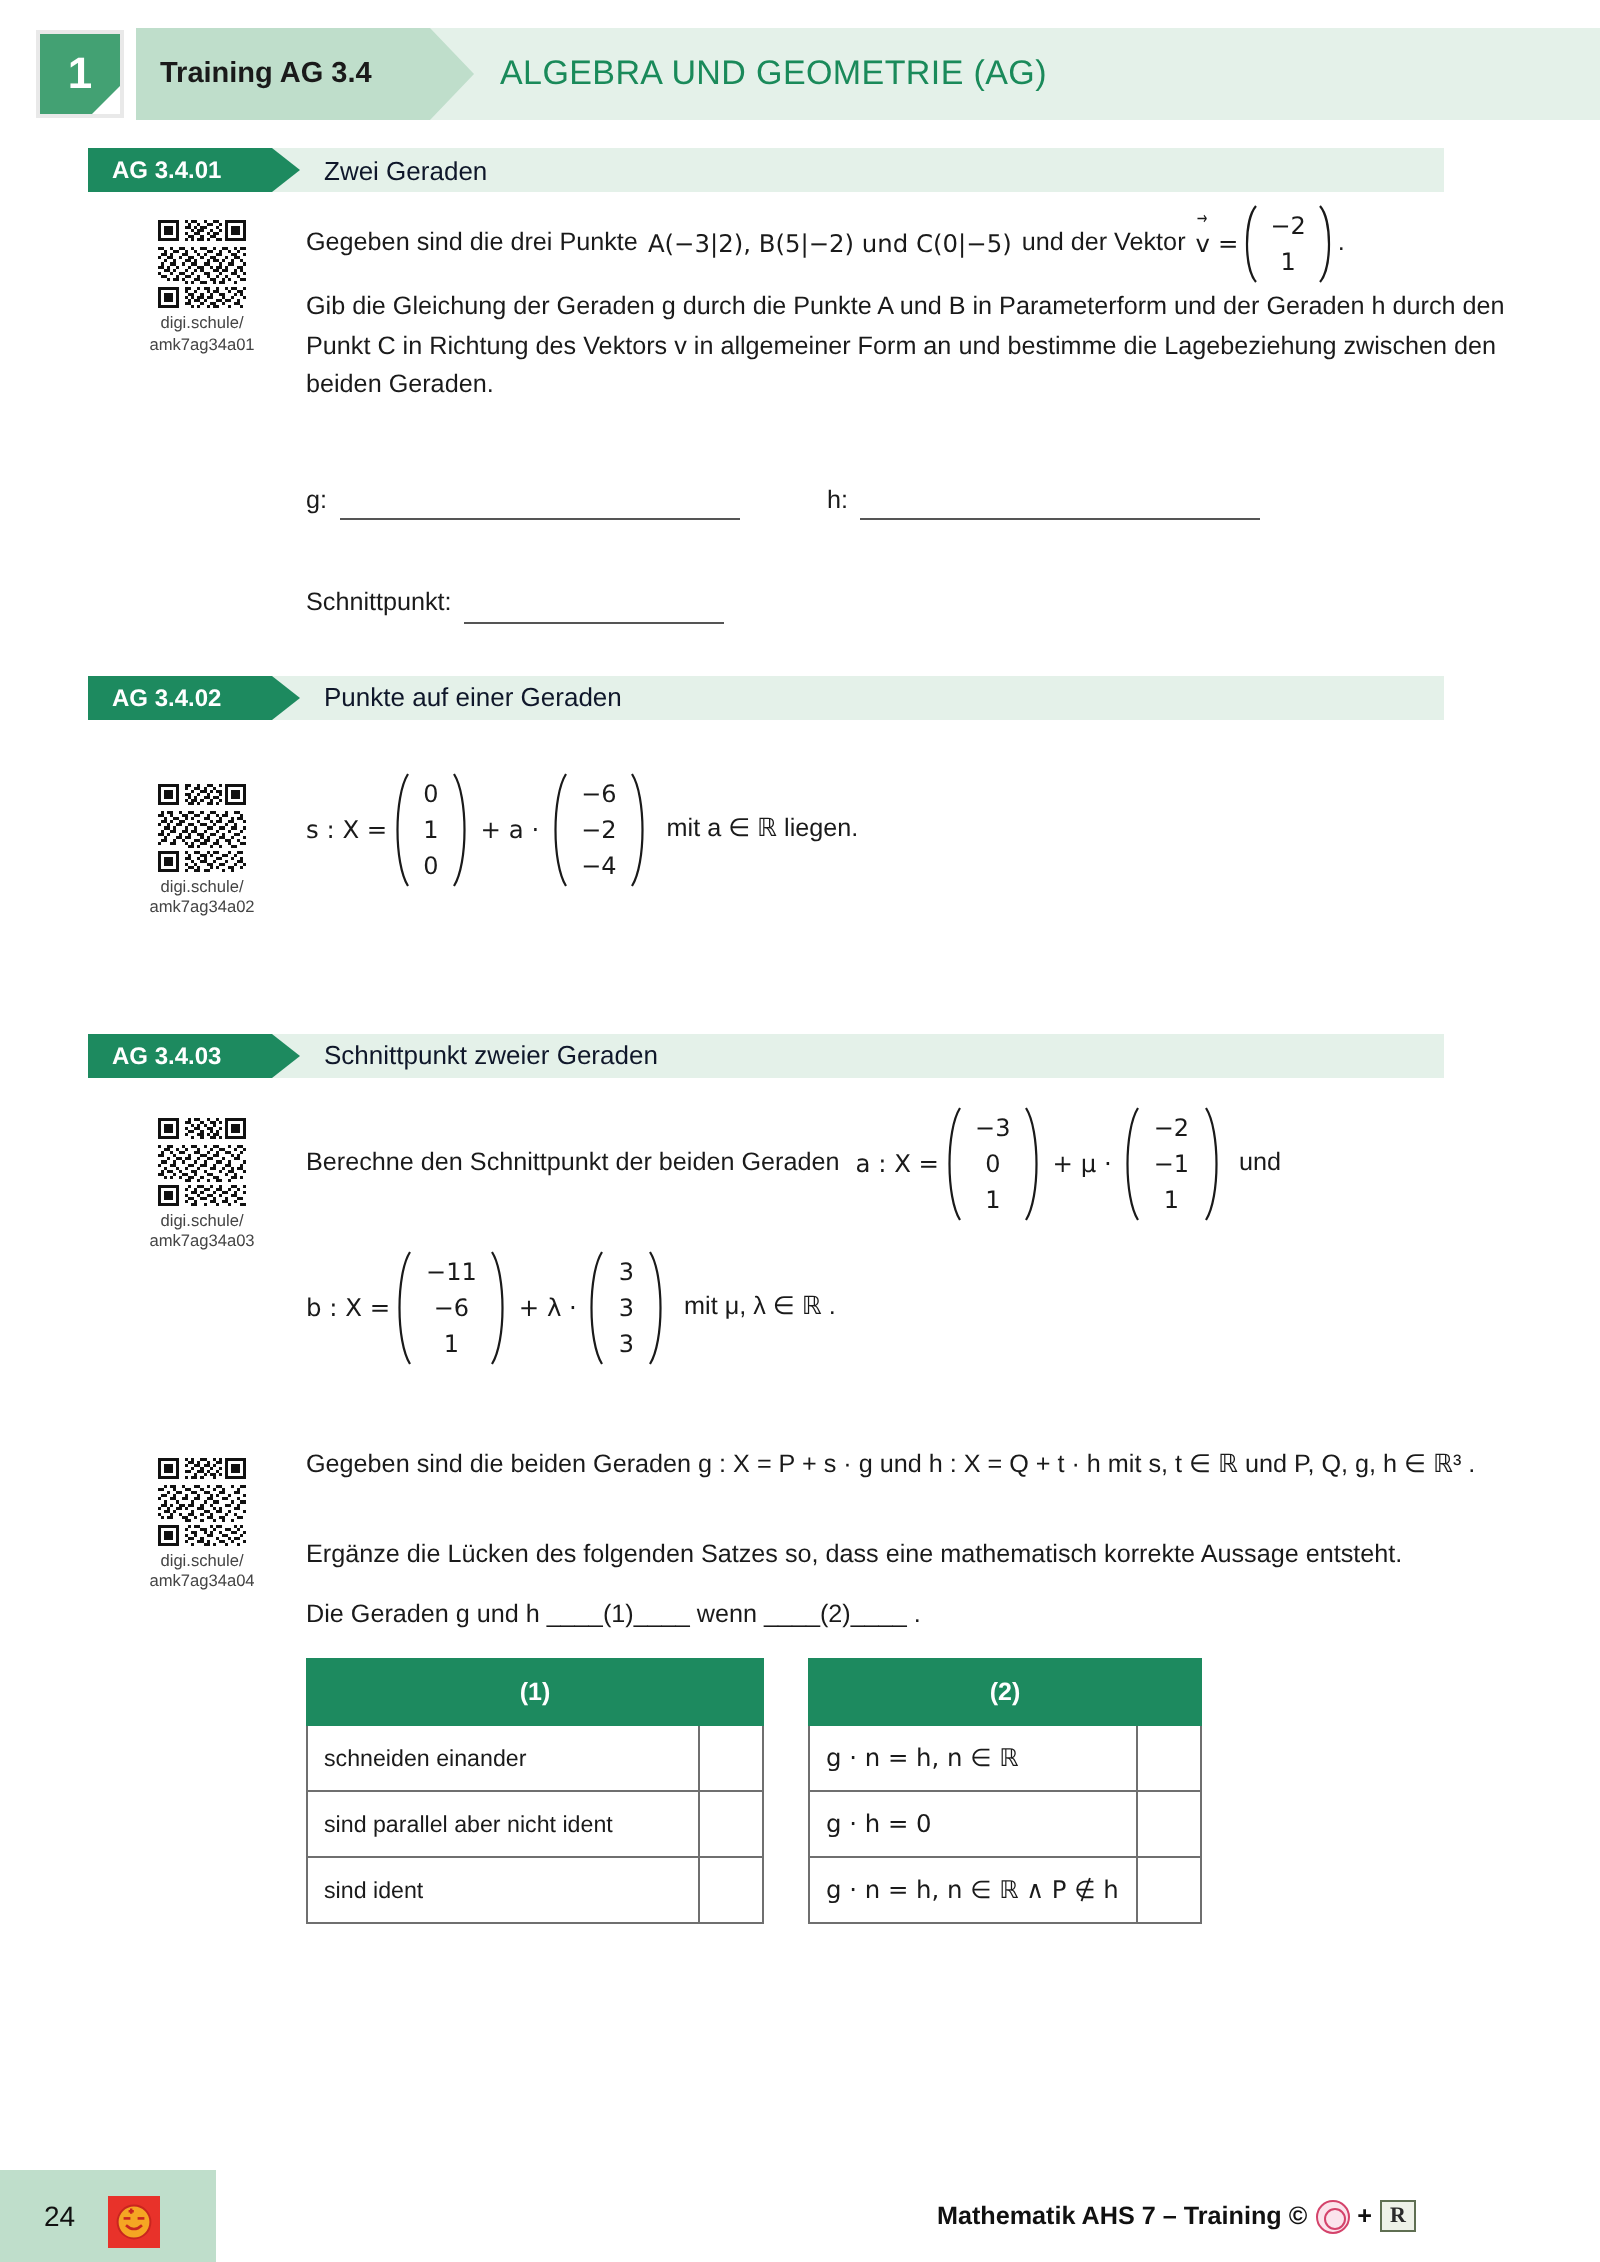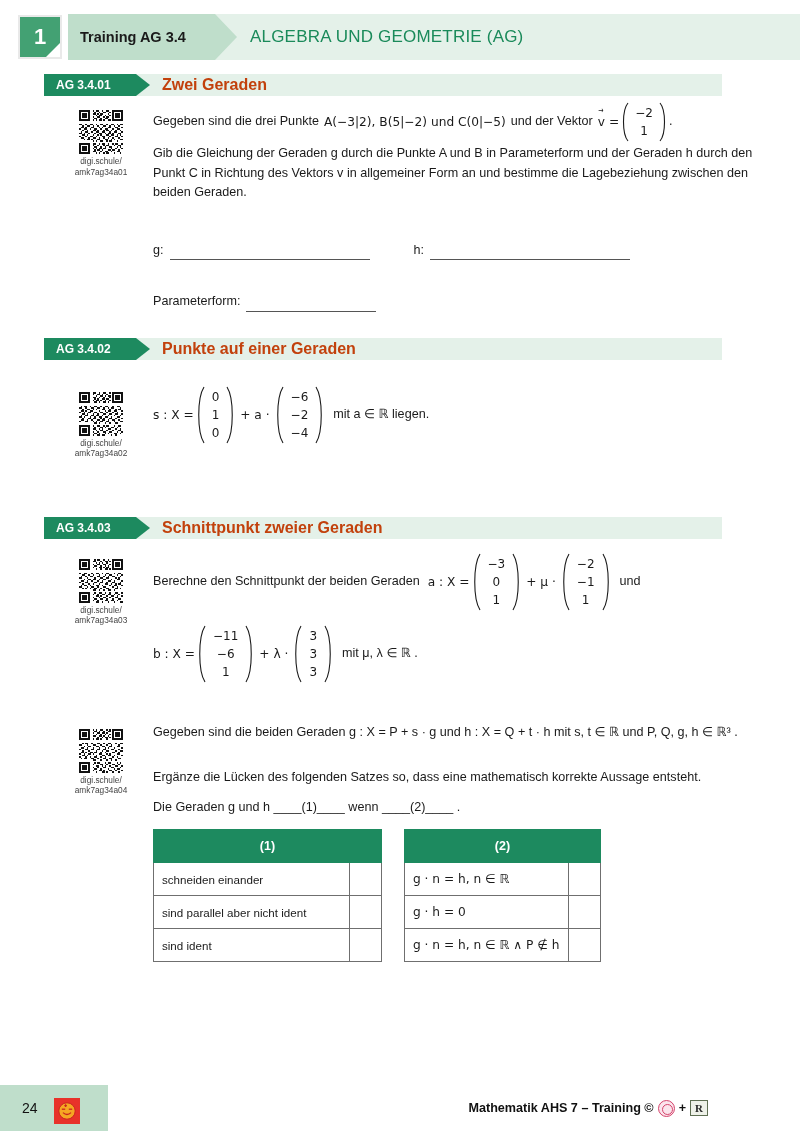--- a/index.html
+++ b/index.html
@@ -112,23 +112,23 @@
     border-top: 11px solid transparent;
     border-bottom: 11px solid transparent;
     border-left: 14px solid #1d8a5f;
     z-index: 2;
   }
   .ex-title {
     position: relative;
     z-index: 2;
     display: flex; align-items: center;
     padding-left: 26px;
-    font-size: 16px;
-    font-weight: bold;
-    color: #c2410c;
+    font-size: 13px;
+    font-weight: normal;
+    color: #0f172a;
   }
 
   
   .qr-block {
     position: absolute;
     left: 18px;
     width: 86px;
     text-align: center;
   }
   .qr-img { width: 44px; height: 44px; margin: 0 auto; display: block; }
@@ -493,21 +493,21 @@
       </div>
       <div class="ptext" style="margin-top:2px;">Gib die Gleichung der Geraden g durch die Punkte A und B in Parameterform und der Geraden h durch den Punkt C in Richtung des Vektors  v  in allgemeiner Form an und bestimme die Lagebeziehung zwischen den beiden Geraden.</div>
 
       <div class="ptext" style="margin-top:38px; display:flex; align-items:flex-end;">
         <span>g:</span>
         <span class="blank-line" style="width:200px; margin-left:6px;"></span>
         <span style="margin-left:44px;">h:</span>
         <span class="blank-line" style="width:200px; margin-left:6px;"></span>
       </div>
       <div class="ptext" style="margin-top:32px; display:flex; align-items:flex-end;">
-        <span>Parameterform:</span>
+        <span>Schnittpunkt:</span>
         <span class="blank-line" style="width:130px; margin-left:6px;"></span>
       </div>
     </div>
   </div>
 </div>
 
 <div class="exercise" style="margin-top:26px;">
   <div class="ex-bar">
     <div class="ex-bar-bg"></div>
     <div class="ex-code">AG 3.4.02</div>

